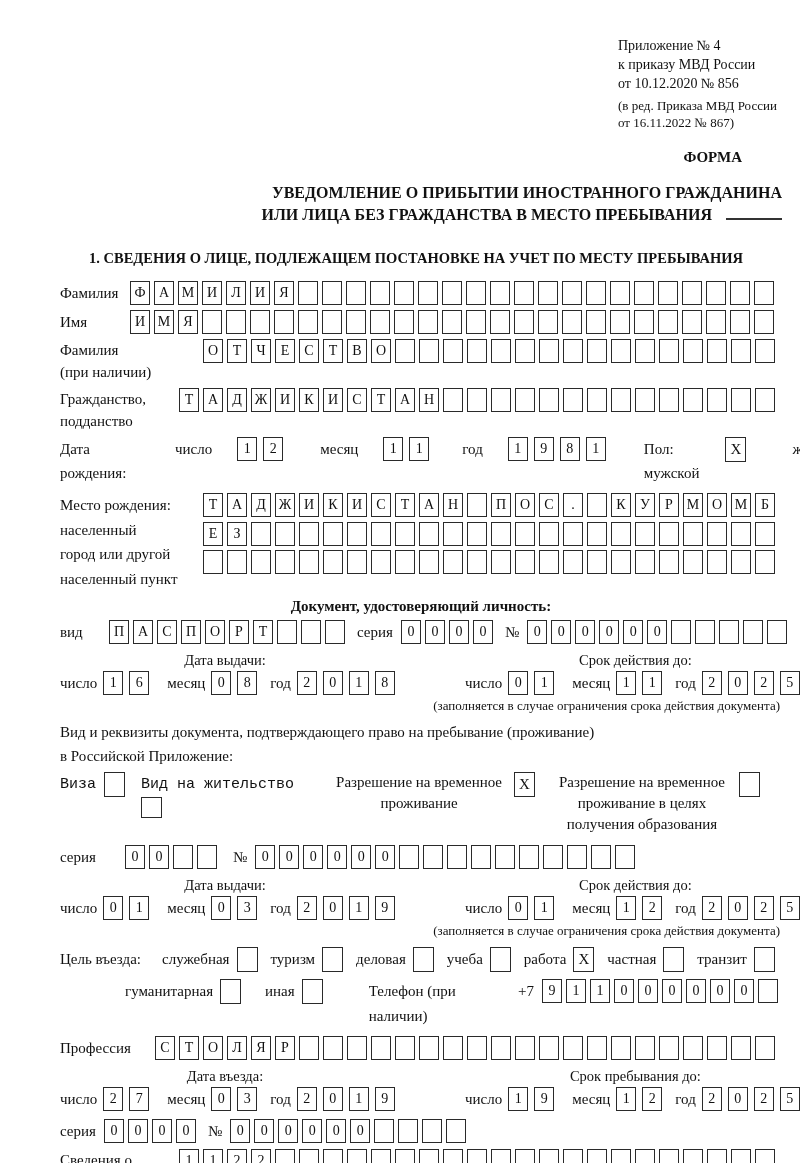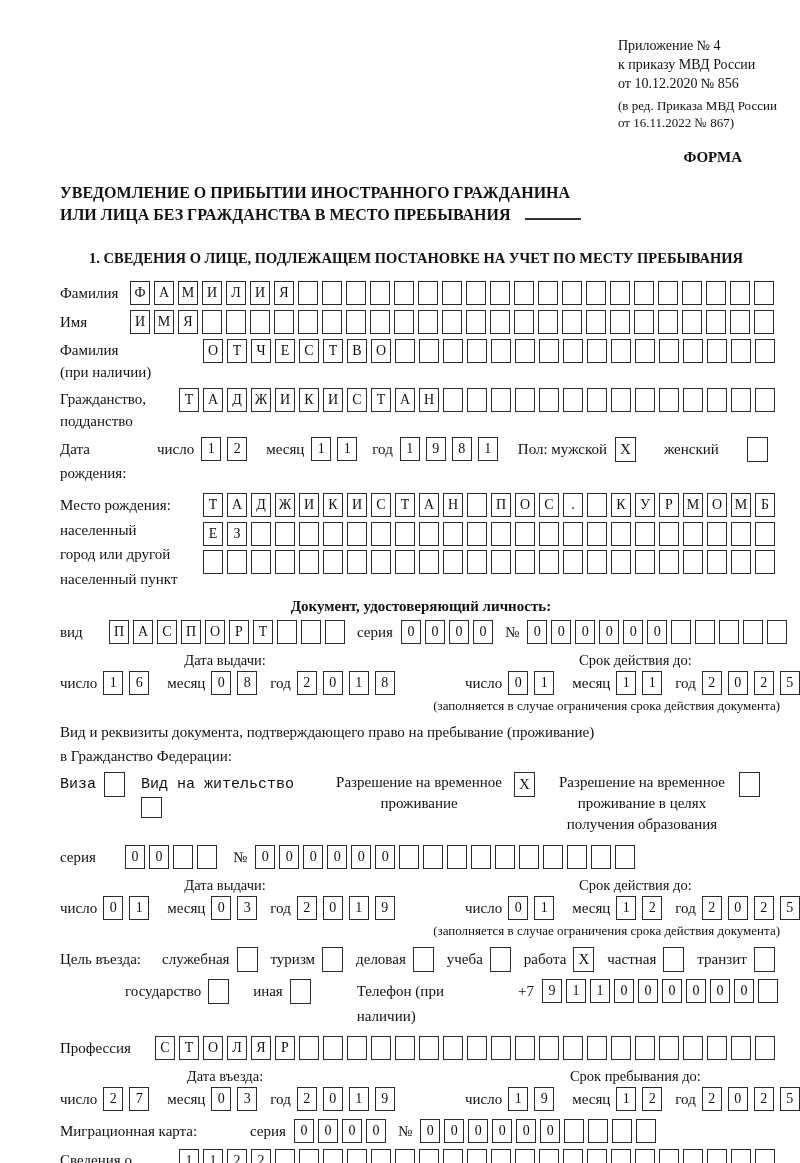--- a/index.html
+++ b/index.html
@@ -7,21 +7,21 @@
        font-family:"Liberation Serif","DejaVu Serif",serif;font-size:15px;}
   .page{padding:36px 18px 0 60px;position:relative;}
 
   
   .appendix{margin-left:558px;line-height:19px;font-size:14px;}
   .appendix .small{font-size:13px;line-height:17px;}
   .appendix .gap{height:4px;}
   .forma{font-weight:bold;text-align:right;padding-right:40px;margin-top:18px;font-size:15px;}
 
   
-  .title{text-align:left;font-weight:bold;font-size:16px;margin-top:16px;line-height:22px;}
+  .title{text-align:right;font-weight:bold;font-size:16px;margin-top:16px;line-height:22px;}
   .tline{display:inline-block;width:56px;border-bottom:2.5px solid #333;height:14px;margin-left:14px;}
   .sect{font-weight:bold;font-size:14.5px;text-align:center;margin-top:24px;margin-left:-10px;}
 
   
   .cells{display:inline-flex;flex-wrap:nowrap;}
   .cell{flex:0 0 20px;width:20px;height:24px;box-sizing:border-box;border:1.6px solid #2a2a2a;
         margin-right:4px;text-align:center;font-size:14px;line-height:21px;background:#fff;}
   .checkbox{display:inline-block;width:21px;height:25px;box-sizing:border-box;border:1.6px solid #2a2a2a;
         text-align:center;font-size:15px;line-height:22px;background:#fff;flex:0 0 21px;}
 
@@ -226,21 +226,21 @@
         <span class="cell"></span>
         <span class="cell"></span>
         <span class="cell"></span>
         <span class="cell"></span>
         <span class="cell"></span>
         <span class="cell"></span>
         <span class="cell"></span>
       </span>
   </div>
 
-  <div class="frow bd" style="">
+  <div class="frow bd" style="gap:18px;">
     <span class="flabel" style="width:97px;">Дата рождения:</span>
     <span class="dlbl">число</span>
     <span class="cells dcells">
         <span class="cell">1</span>
         <span class="cell">2</span>
       </span>
     <span class="dlbl ml">месяц</span>
     <span class="cells dcells">
         <span class="cell">1</span>
         <span class="cell">1</span>
@@ -428,21 +428,21 @@
             <span class="cell">0</span>
             <span class="cell">2</span>
             <span class="cell">5</span>
           </span>
       </div>
     </div>
   </div>
   <div class="note-r">(заполняется в случае ограничения срока действия документа)</div>
 
   <div class="intro" style="margin-top:6px;">Вид и реквизиты документа, подтверждающего право на пребывание (проживание)</div>
-  <div class="intro" style="margin-top:0;">в Гражданство Федерации:</div>
+  <div class="intro" style="margin-top:0;">в Российской Приложение:</div>
 
   <div class="optrow">
     <span class="opt">
       <span class="olbl" style="margin-right:8px;">Виза</span>
       <span class="checkbox"></span>
     </span>
     <span class="opt g14">
       <span class="olbl" style="margin-right:18px;">Вид на жительство</span>
       <span class="checkbox"></span>
     </span>
@@ -570,21 +570,21 @@
         <span class="popt">
           <span class="poptlbl">транзит</span>
           <span class="checkbox"></span>
         </span>
       </span>
   </div>
 
   <div class="frow purposes2">
     <span class="optlist ind65">
         <span class="popt">
-          <span class="poptlbl">государство</span>
+          <span class="poptlbl">гуманитарная</span>
           <span class="checkbox"></span>
         </span>
         <span class="popt">
           <span class="poptlbl">иная</span>
           <span class="checkbox"></span>
         </span>
       </span>
     <span class="plbl">Телефон (при наличии)</span>
     <span class="pprefix">+7</span>
     <span class="cells">
@@ -674,21 +674,20 @@
             <span class="cell">2</span>
             <span class="cell">0</span>
             <span class="cell">2</span>
             <span class="cell">5</span>
           </span>
       </div>
     </div>
   </div>
 
   <div class="frow" style="margin-top:8px;">
-    <span class="flabel w190">Миграционная карта:</span>
     <span class="inline-lbl" style="margin-left:0;">серия</span>
     <span class="cells">
         <span class="cell">0</span>
         <span class="cell">0</span>
         <span class="cell">0</span>
         <span class="cell">0</span>
       </span>
     <span class="inline-lbl">№</span>
     <span class="cells">
         <span class="cell">0</span>

